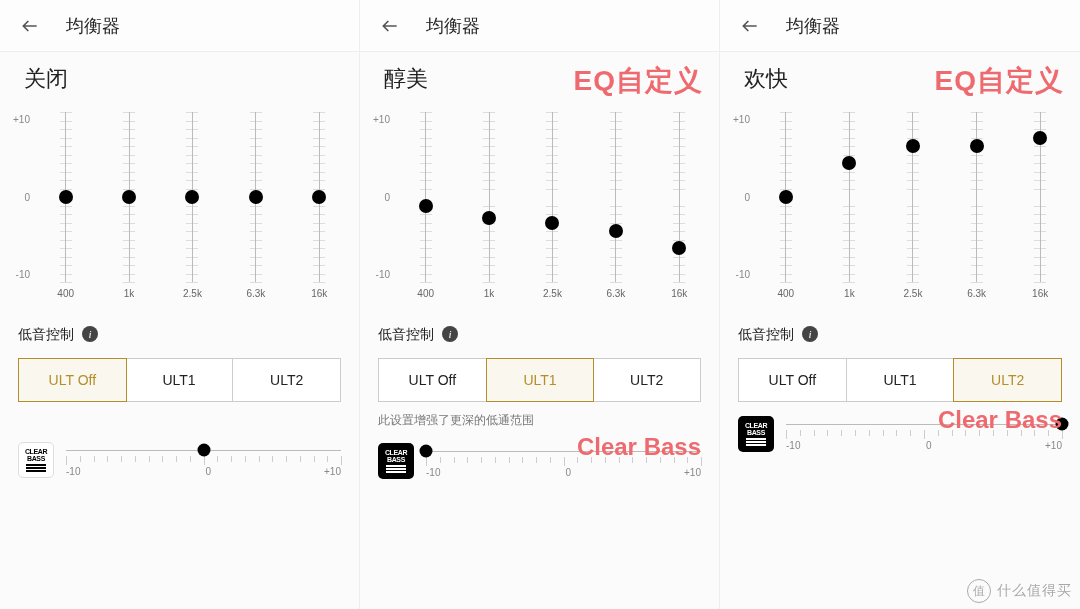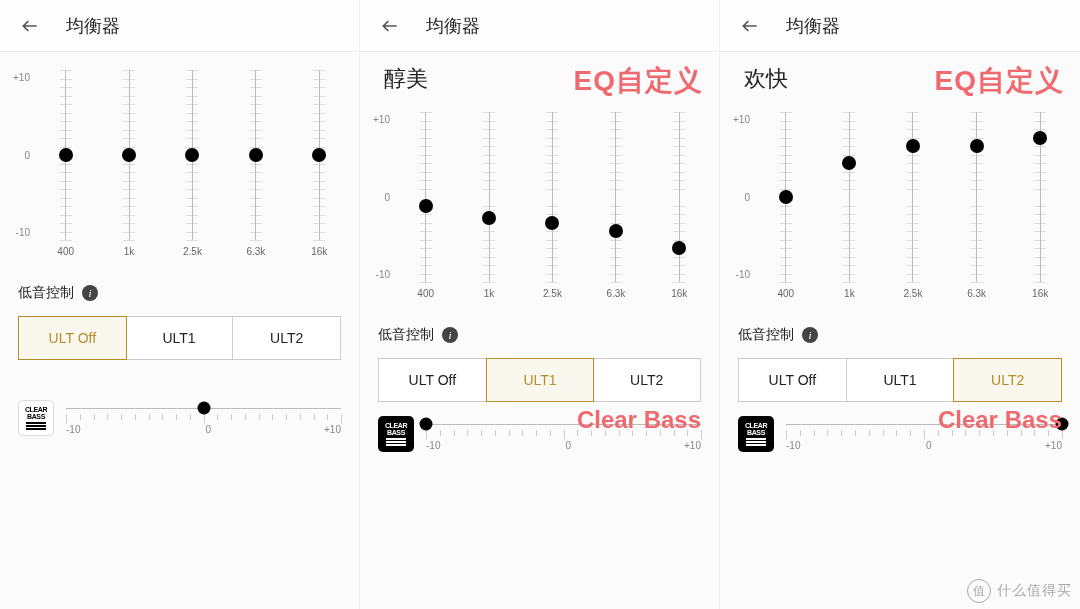--- a/index.html
+++ b/index.html
@@ -137,21 +137,21 @@
     font-size: 10px;
     color: #666;
   }
   
   .bass-section {
     margin-top: 24px;
     padding: 0 18px;
   }
   .bass-title-row {
     display: flex;
-    align-items: center;
+    align-items: flex-start;
     gap: 8px;
     margin-bottom: 14px;
   }
   .bass-title {
     font-size: 14px;
     color: #222;
   }
   .info-icon {
     width: 16px; height: 16px;
     border-radius: 50%;
@@ -305,20 +305,21 @@
 <div class="panels" id="panels">
     <div class="panel">
       <div class="header">
         <div class="back">
           <svg viewBox="0 0 24 24">
             <path d="M20 12H4M10 18l-6-6 6-6"></path>
           </svg>
         </div>
         <div class="header-title">均衡器</div>
       </div>
+      <div class="preset-row"><span class="preset-name">关闭</span></div>
       <div class="eq-chart">
         <div class="y-axis">
           <span>+10</span>
           <span>0</span>
           <span>-10</span>
         </div>
         <div class="eq-sliders">
           <div class="eq-col">
             <div class="eq-track-wrap">
               <div class="ticks">
@@ -689,20 +690,21 @@
       <div class="bass-section">
         <div class="bass-title-row">
           <span class="bass-title">低音控制</span>
           <span class="info-icon">i</span>
         </div>
         <div class="seg">
           <div class="seg-btn">ULT Off</div>
           <div class="seg-btn selected">ULT1</div>
           <div class="seg-btn">ULT2</div>
         </div>
+        <div class="bass-desc">此设置增强了更深的低通范围</div>
       </div>
       <div class="cb-row">
         <div class="cb-icon dark">
           <span>CLEAR</span>
           <span>BASS</span>
           <div class="cb-bars">
             <span></span>
             <span></span>
             <span></span>
           </div>

